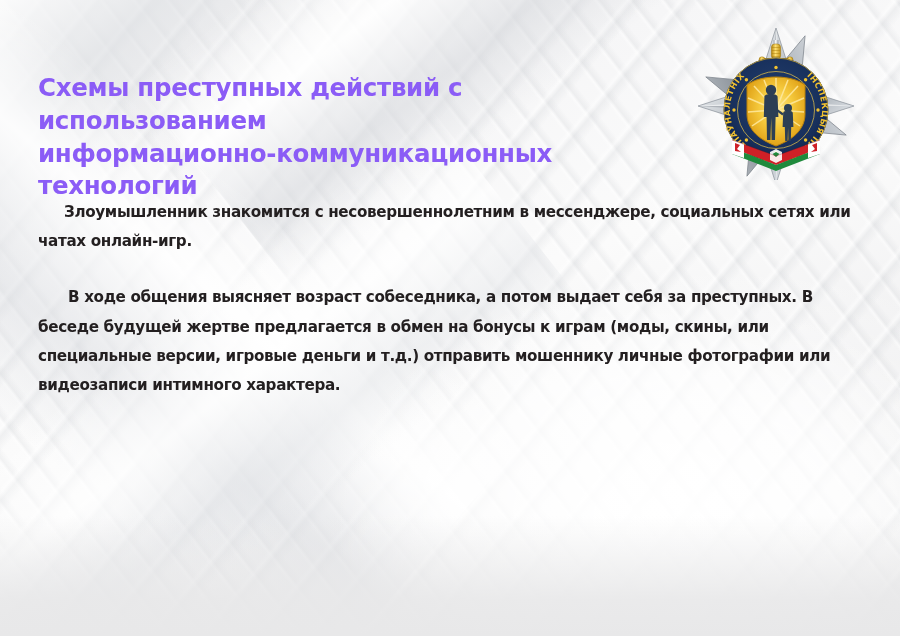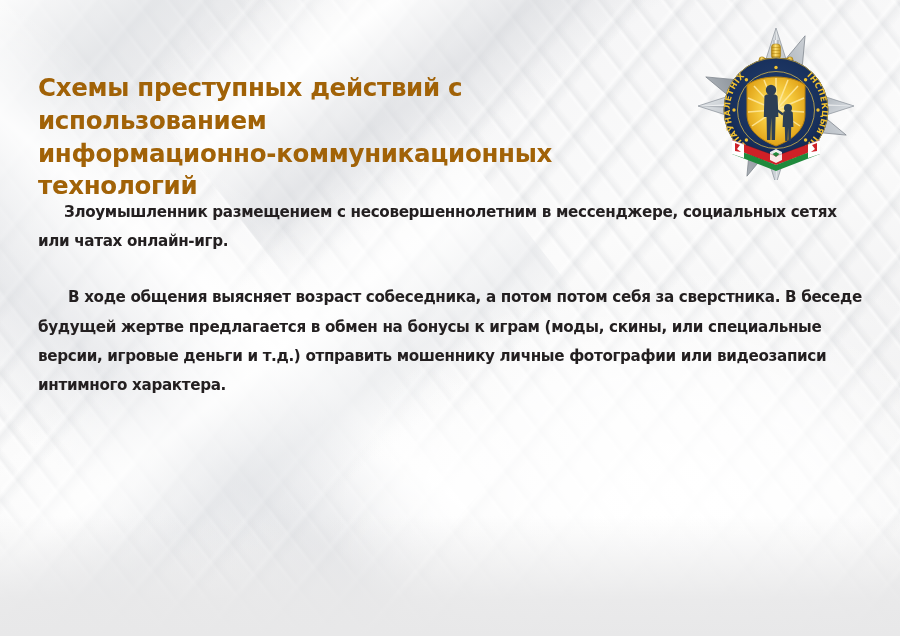--- a/index.html
+++ b/index.html
@@ -138,21 +138,21 @@
     position: absolute;
     left: 38px;
     top: 72px;
     width: 660px;
     margin: 0;
     font-family: "DejaVu Sans", sans-serif;
     font-weight: bold;
     font-size: 24.5px;
     line-height: 1.34;
     letter-spacing: -0.3px;
-    color: #a16207;
+    color: #8b5cf6;
     white-space: pre-line;
   }
 
   .body-block {
     position: absolute;
     left: 38px;
     top: 198px;
     width: 824px;
   }
 
@@ -194,22 +194,22 @@
   <div class="bg-band-4"></div>
   <div class="bg-soft-white"></div>
   <div class="bg-bottom-fade"></div>
 
   <div class="content">
 
     <h1 class="title">Схемы преступных действий с использованием
 информационно-коммуникационных технологий</h1>
 
     <div class="body-block">
-      <p class="para p1">Злоумышленник размещением с несовершеннолетним в мессенджере, социальных сетях или чатах онлайн-игр.</p>
-      <p class="para p2">В ходе общения выясняет возраст собеседника, а потом потом себя за сверстника. В беседе будущей жертве предлагается в обмен на бонусы к играм (моды, скины, или специальные версии, игровые деньги и т.д.) отправить мошеннику личные фотографии или видеозаписи интимного характера.</p>
+      <p class="para p1">Злоумышленник знакомится с несовершеннолетним в мессенджере, социальных сетях или чатах онлайн-игр.</p>
+      <p class="para p2">В ходе общения выясняет возраст собеседника, а потом выдает себя за преступных. В беседе будущей жертве предлагается в обмен на бонусы к играм (моды, скины, или специальные версии, игровые деньги и т.д.) отправить мошеннику личные фотографии или видеозаписи интимного характера.</p>
     </div>
 
     <div class="emblem">
       <svg viewBox="0 0 168 158" xmlns="http://www.w3.org/2000/svg" aria-hidden="true">
         <defs>
           <linearGradient id="silv1" x1="0" y1="0" x2="1" y2="1">
             <stop offset="0%" stop-color="#ffffff"></stop>
             <stop offset="28%" stop-color="#d7dbdf"></stop>
             <stop offset="55%" stop-color="#9aa1a9"></stop>
             <stop offset="78%" stop-color="#e2e6ea"></stop>

